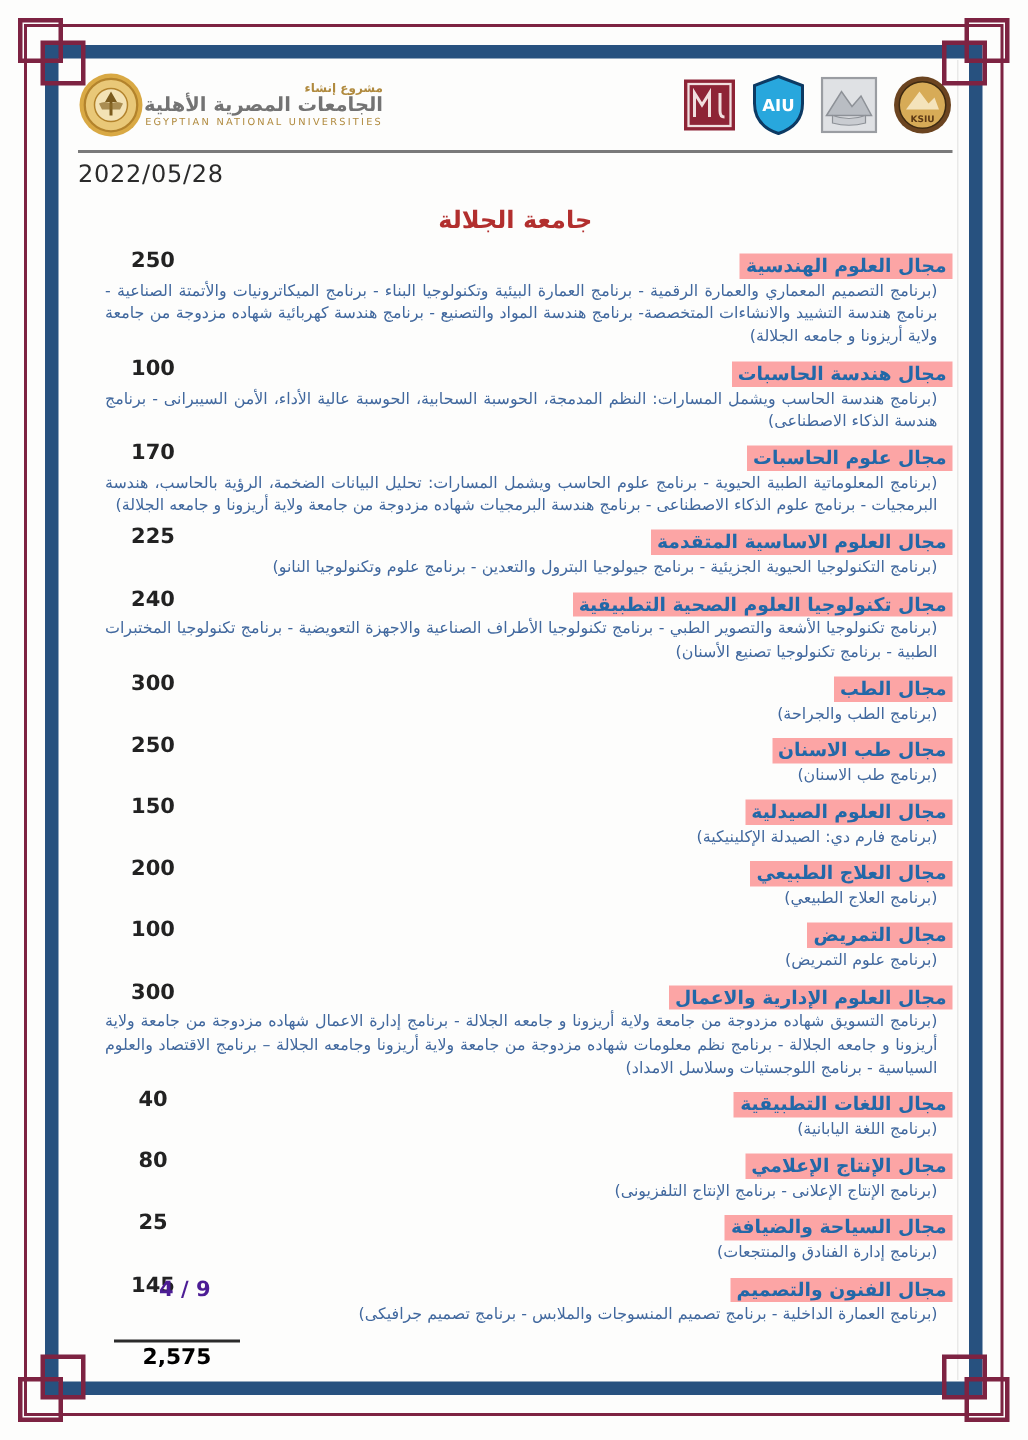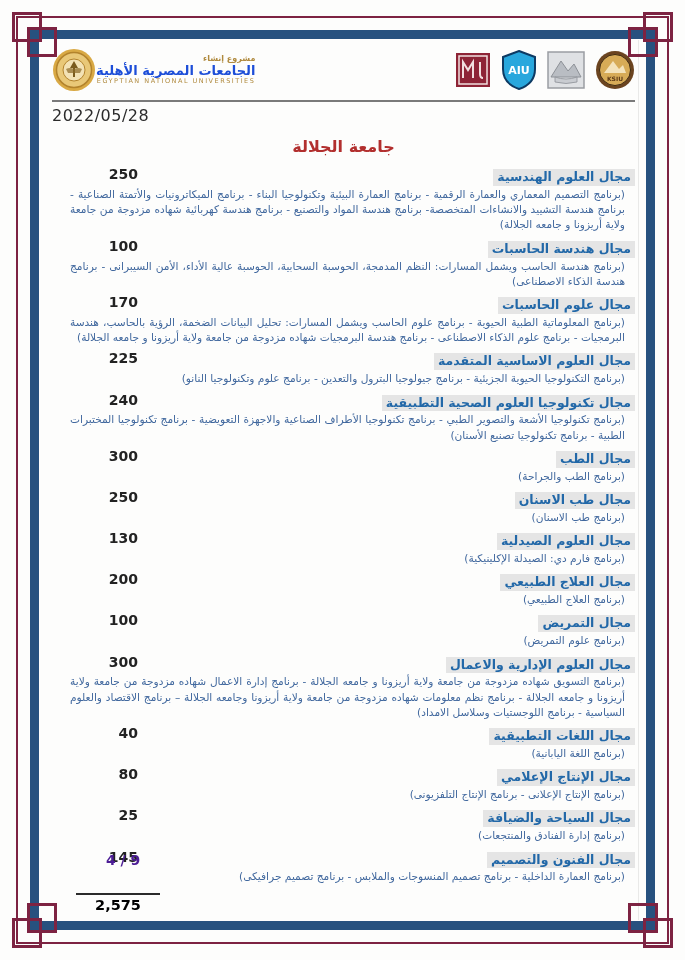--- a/index.html
+++ b/index.html
@@ -35,40 +35,40 @@
     background:rgba(0,0,0,0.08);
   }
   
   .content {
     position:absolute; left:52px; right:50px; top:44px; bottom:40px;
   }
   .header-bar { display:flex; align-items:center; height:52px; }
   .brand { display:flex; align-items:center; gap:0; }
   .brand-text { text-align:right; direction:rtl; line-height:1.1; }
   .brand-small { color:#b08a3e; font-size:8px; font-weight:bold; }
-  .brand-main { color:#1d4ed8; font-size:13px; font-weight:bold; }
+  .brand-main { color:#737373; font-size:13px; font-weight:bold; }
   .brand-en { color:#b08a3e; font-size:6.5px; letter-spacing:1.5px; font-weight:normal; }
   .logo-row { margin-left:auto; display:flex; align-items:center; gap:10px; }
   .hr-rule { border-top:2px solid #7a7a7a; margin-top:4px; }
   .date-line { font-size:16px; color:#2b2b2b; margin:4px 0 0 0; letter-spacing:0.5px; }
   .doc-title {
     text-align:center; color:#b22f2e; font-weight:bold; font-size:16px;
     margin:12px 0 10px 0; direction:rtl;
   }
   
   .sections { direction:rtl; }
   .row { position:relative; margin-bottom:5px; }
   .row-head-line { text-align:right; }
   .sec-title {
-    display:inline-block; background:#e5e5e5; color:#2268a8;
+    display:inline-block; background:#fca5a5; color:#2268a8;
     font-weight:bold; font-size:12.5px; padding:0 4px; line-height:1.35;
   }
   .sec-count {
     position:absolute; right:auto; left:14px; top:0px; width:72px;
-    text-align:right; direction:ltr;
+    text-align:center; direction:ltr;
     font-weight:bold; font-size:14px; color:#222;
   }
   .sec-desc {
     color:#41689e; font-size:10.6px; line-height:1.44;
     text-align:justify; text-align-last:right;
     margin:1px 10px 0 18px;
   }
   
   .total-block {
     direction:ltr; margin-top:8px; margin-left:24px; width:84px;
@@ -210,21 +210,21 @@
 
   <div class="row">
     <span class="sec-count">250</span>
     <div class="row-head-line">
       <span class="sec-title">مجال طب الاسنان</span>
     </div>
     <div class="sec-desc">(برنامج طب الاسنان)</div>
   </div>
 
   <div class="row">
-    <span class="sec-count">130</span>
+    <span class="sec-count">150</span>
     <div class="row-head-line">
       <span class="sec-title">مجال العلوم الصيدلية</span>
     </div>
     <div class="sec-desc">(برنامج فارم دي: الصيدلة الإكلينيكية)</div>
   </div>
 
   <div class="row">
     <span class="sec-count">200</span>
     <div class="row-head-line">
       <span class="sec-title">مجال العلاج الطبيعي</span>

